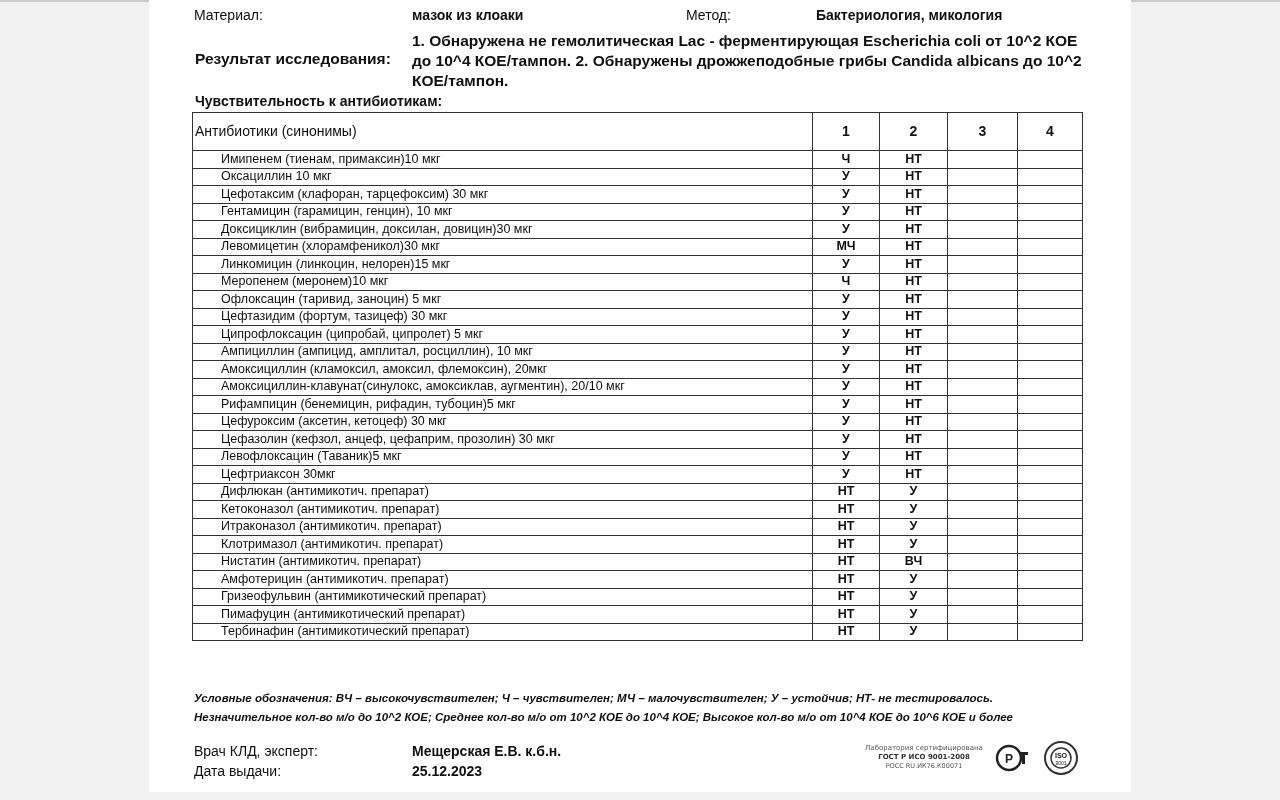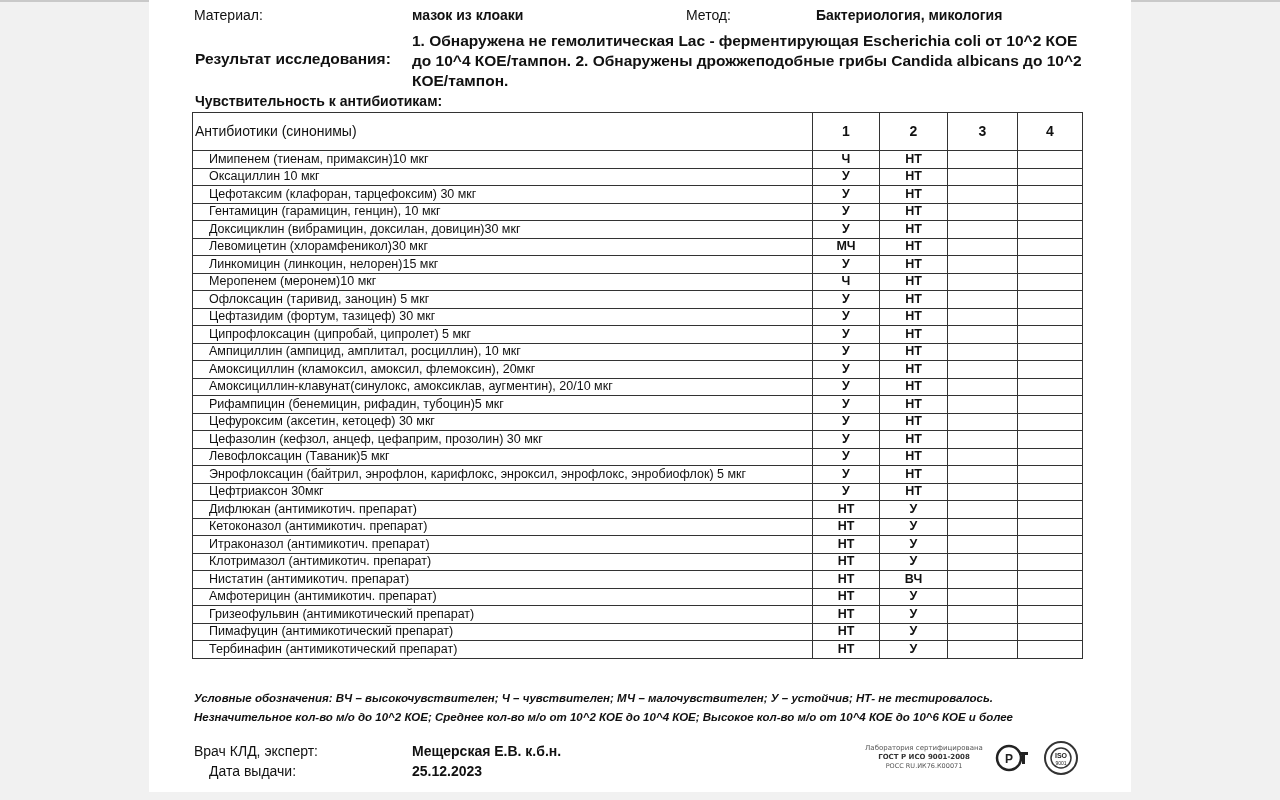--- a/index.html
+++ b/index.html
@@ -42,21 +42,21 @@
       line-height: 15px;
       overflow: hidden;
       white-space: nowrap;
     }
     table.ab th {
       height: 37px;
       font-size: 14px;
     }
     table.ab th.name { text-align: left; font-weight: normal; padding-left: 2px; }
     table.ab th.num { text-align: center; font-weight: bold; }
-    table.ab td.name { padding-left: 16px; text-align: left; }
+    table.ab td.name { padding-left: 28px; text-align: left; }
     table.ab td.val { text-align: center; font-weight: bold; }
     .legend { font-size: 11.5px; font-weight: bold; font-style: italic; }
     .cert { text-align: center; color: #555; font-family: "DejaVu Sans", sans-serif; }
   </style>
 </head>
 <body>
 
 <div class="topline"></div>
 
 <div class="page">
@@ -209,27 +209,20 @@
           <td class="val"></td>
         </tr>
         <tr>
           <td class="name">Левофлоксацин (Таваник)5 мкг</td>
           <td class="val">У</td>
           <td class="val">НТ</td>
           <td class="val"></td>
           <td class="val"></td>
         </tr>
         <tr>
-          <td class="name">Энрофлоксацин (байтрил, энрофлон, карифлокс, энроксил, энрофлокс, энробиофлок) 5 мкг</td>
-          <td class="val">У</td>
-          <td class="val">НТ</td>
-          <td class="val"></td>
-          <td class="val"></td>
-        </tr>
-        <tr>
           <td class="name">Цефтриаксон 30мкг</td>
           <td class="val">У</td>
           <td class="val">НТ</td>
           <td class="val"></td>
           <td class="val"></td>
         </tr>
         <tr>
           <td class="name">Дифлюкан (антимикотич. препарат)</td>
           <td class="val">НТ</td>
           <td class="val">У</td>
@@ -293,21 +286,21 @@
           <td class="val"></td>
         </tr>
       </tbody>
   </table>
 
   <div class="abs legend" style="left:45px; top:692px;">Условные обозначения: ВЧ – высокочувствителен;  Ч – чувствителен; МЧ – малочувствителен; У – устойчив; НТ- не тестировалось.</div>
   <div class="abs legend" style="left:45px; top:711px;">Незначительное  кол-во м/о до 10^2 КОЕ; Среднее кол-во м/о от 10^2 КОЕ до 10^4 КОЕ; Высокое кол-во м/о от  10^4 КОЕ до 10^6 КОЕ и более</div>
 
   <div class="abs lbl" style="left:45px; top:743px;">Врач КЛД, эксперт:</div>
   <div class="abs b t14" style="left:263px; top:743px;">Мещерская  Е.В. к.б.н.</div>
-  <div class="abs lbl" style="left:45px; top:763px;margin-left:15px;">Дата выдачи:</div>
+  <div class="abs lbl" style="left:45px; top:763px;">Дата выдачи:</div>
   <div class="abs b t14" style="left:263px; top:763px;">25.12.2023</div>
 
   <div class="abs cert" style="left:700px; top:744px; width:150px;">
     <div style="font-size:7px; line-height:9px;">Лаборатория сертифицирована</div>
     <div style="font-size:7px; line-height:9px; font-weight:bold; color:#333;">ГОСТ Р ИСО 9001-2008</div>
     <div style="font-size:6.5px; line-height:9px;">РОСС RU.ИК76.К00071</div>
   </div>
   <div class="abs" style="left:846px; top:743px; width:34px; height:30px;">
     <svg width="34" height="30" viewBox="0 0 34 30">
       <ellipse cx="14" cy="15" rx="12" ry="12" fill="none" stroke="#222" stroke-width="2.5"></ellipse>

